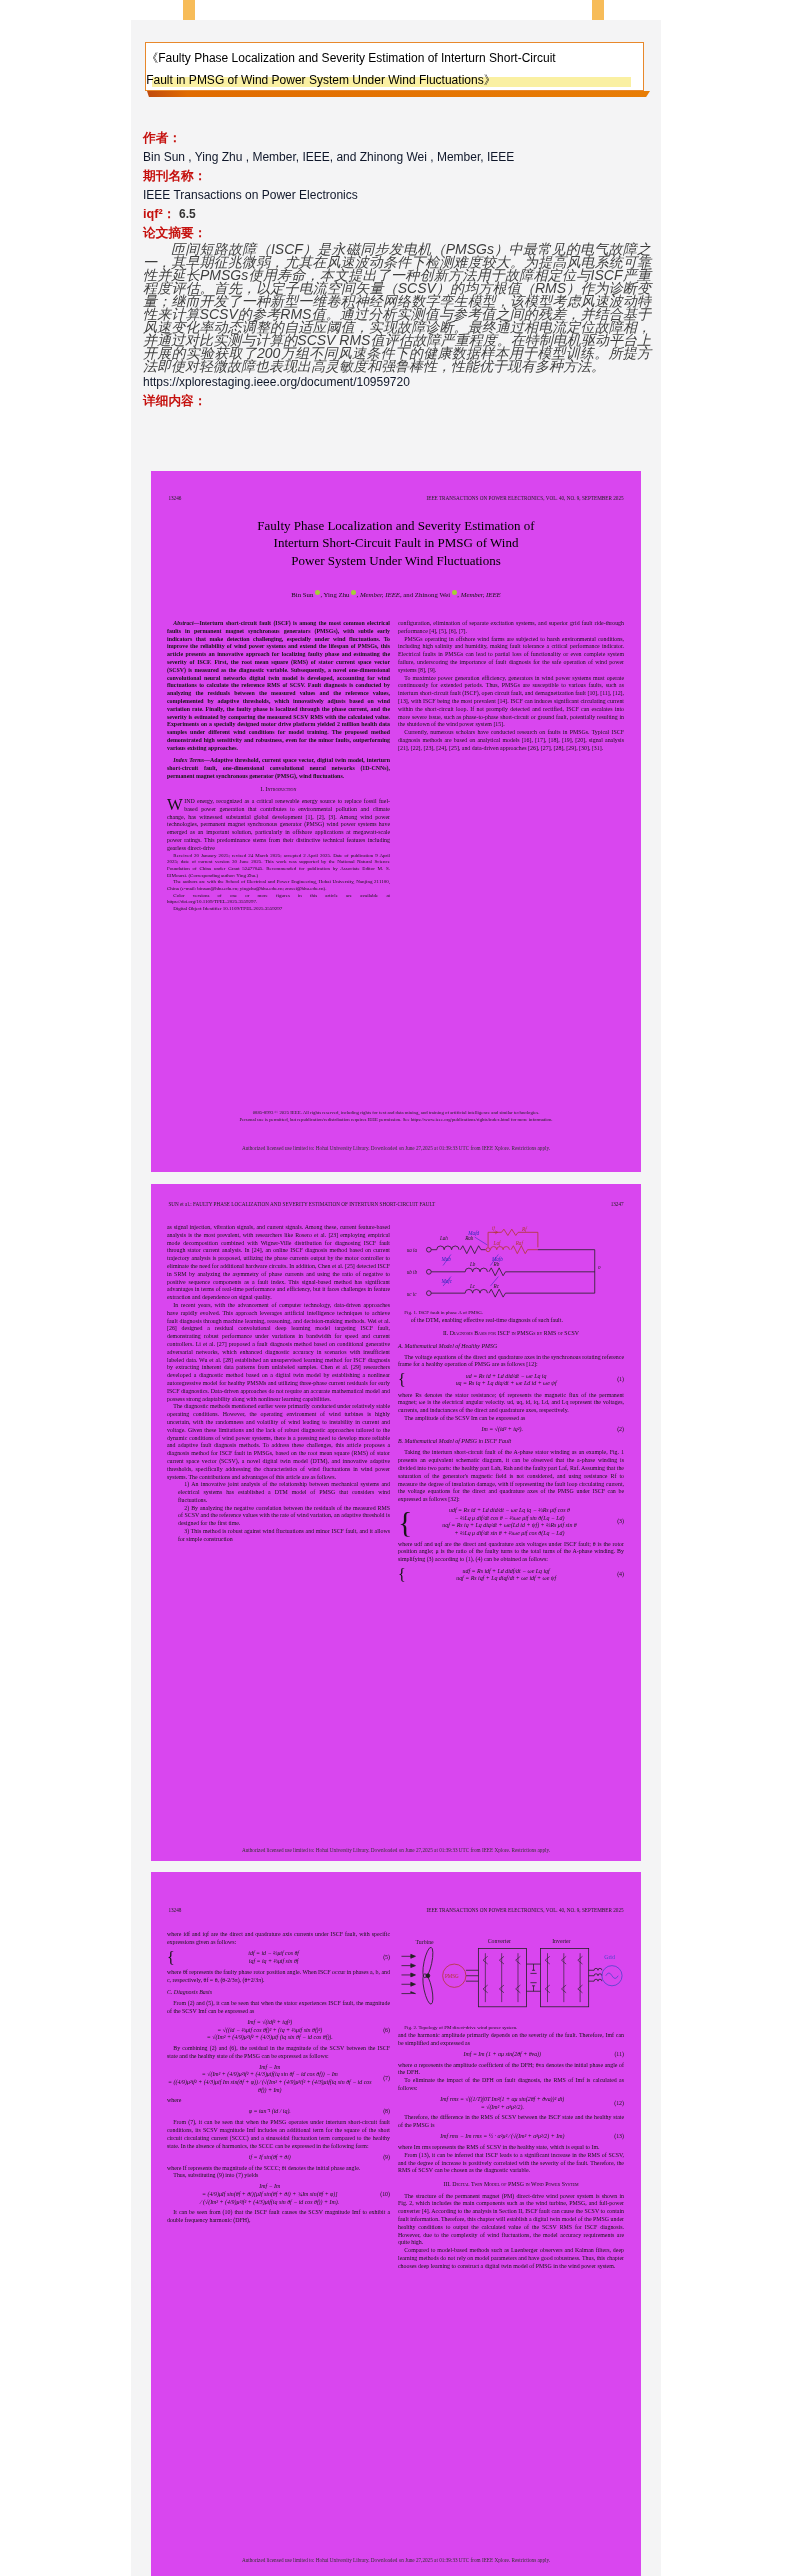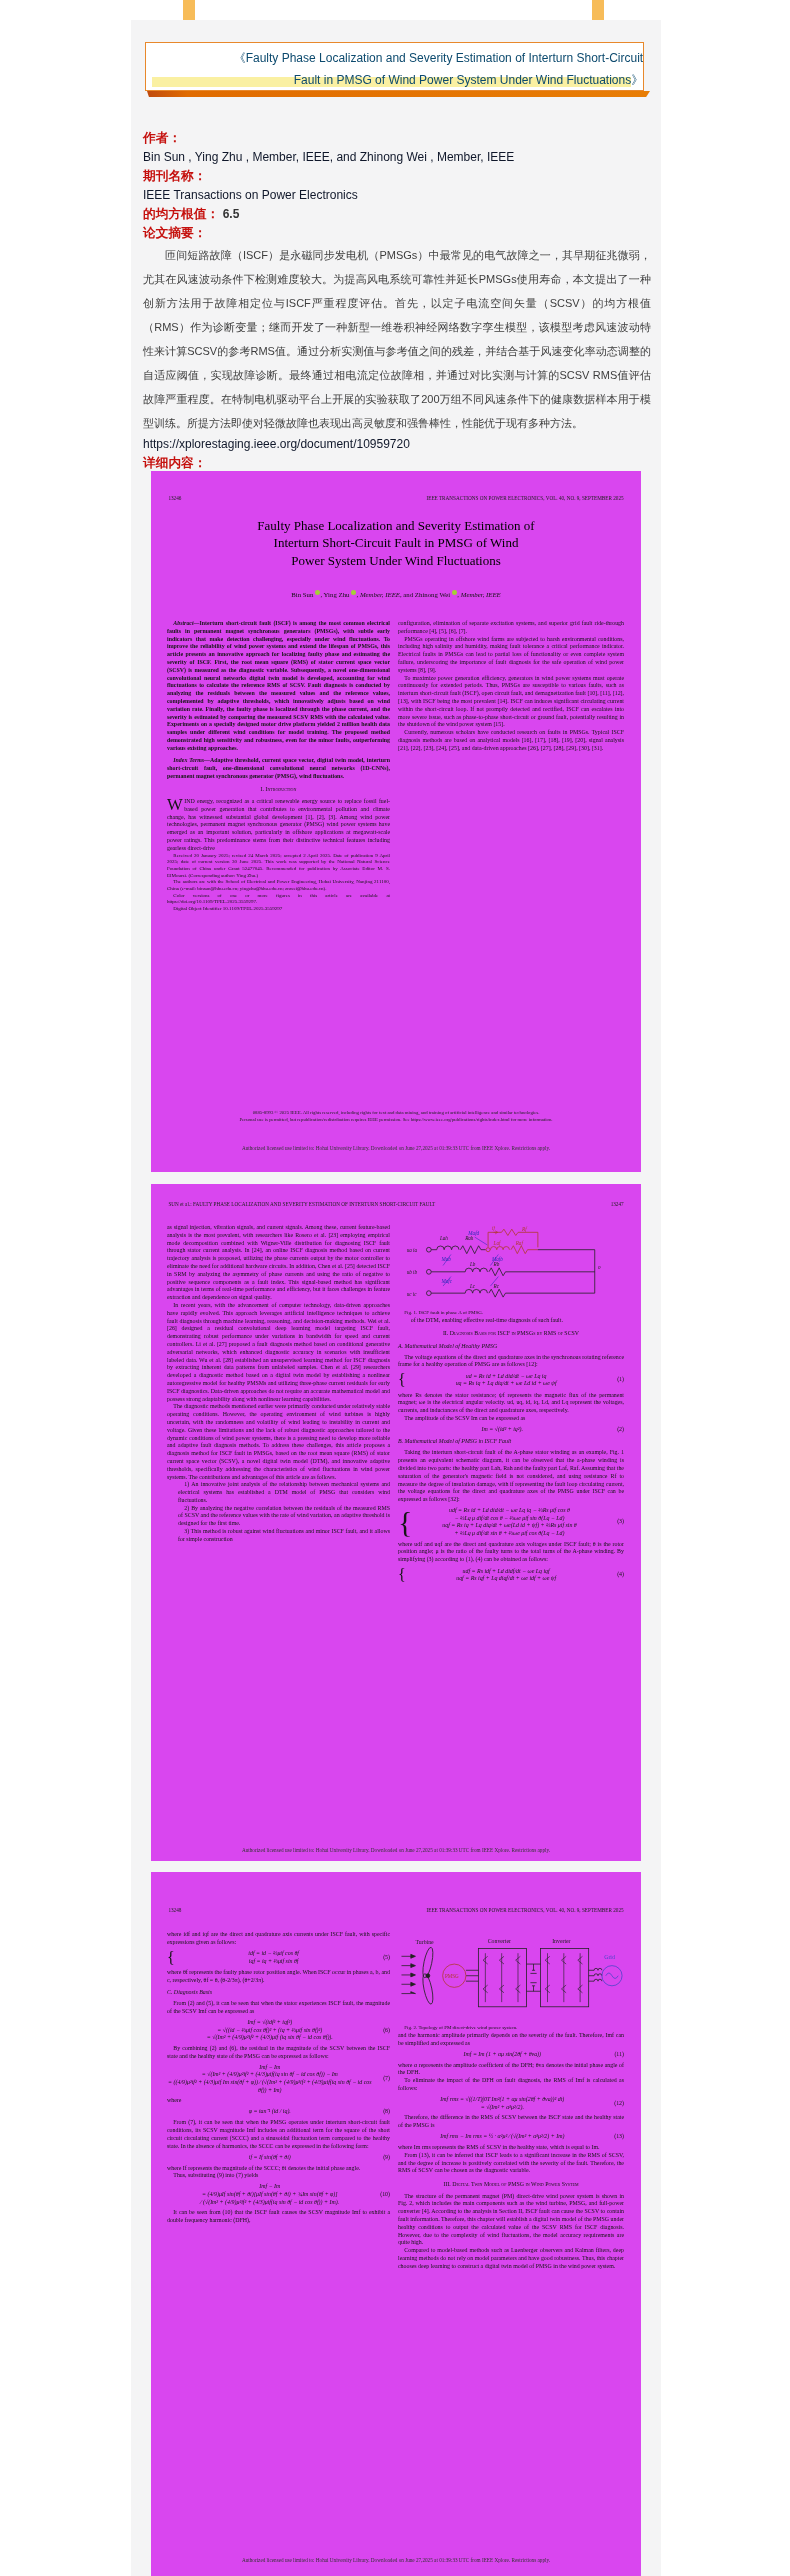--- a/index.html
+++ b/index.html
@@ -1,31 +1,31 @@
 <!DOCTYPE html>
 <html style="font-size:12.7px"><head>
 <meta charset="utf-8">
 <style>
   html,body{margin:0;padding:0;}
   body{width:790px;height:2576px;position:relative;background:#ffffff;font-family:"Liberation Sans",sans-serif;overflow:hidden;}
   .ribbon{position:absolute;top:0;width:12px;height:20px;background:#f7bc59;}
   #ribbon-l{left:183px;} #ribbon-r{left:592px;}
   .card{position:absolute;left:131px;top:20px;width:530px;height:2556px;background:#f4f4f5;}
   .banner-box{position:absolute;left:14.2px;top:22px;width:497px;height:47px;background:#fff;border:0.8px solid #e8882b;}
-  .banner-line{position:relative;z-index:2;text-align:right;color:#0c4a6e;font-size:12px;line-height:12px;}
+  .banner-line{position:relative;z-index:2;text-align:left;color:#000000;font-size:12px;line-height:12px;}
   .bl1{padding-top:8.7px;} .bl2{margin-top:10.3px;}
   .banner-hl{position:absolute;left:6.3px;bottom:3.2px;right:12.7px;height:10.3px;background:#faf0a2;z-index:1;}
   .banner-shadow{position:absolute;left:16px;top:71px;width:503px;height:6.3px;
      background:linear-gradient(90deg,#bf4a0e,#e06b00 8%,#e87d05);
      clip-path:polygon(0 0,100% 0,99.2% 100%,0.4% 100%);}
   .meta{position:absolute;left:12px;top:109px;width:508px;}
   .m-label{color:#c5110e;font-weight:bold;font-size:12.7px;line-height:19px;}
   .m-val{color:#0f172a;font-size:12px;line-height:19px;}
   .m-impact{color:#333;font-weight:bold;font-size:12px;}
-  .m-abs{color:#3d3d3d;font-size:11px;line-height:24px;text-align:justify;text-indent:2em;margin:0;}
+  .m-abs{color:#3d3d3d;font-size:14px;line-height:13px;text-align:justify;text-indent:2em;margin:0;font-style:italic;}
   
   .pdf{position:absolute;left:150px;width:490px;background:#d946ef;font-family:"Liberation Serif",serif;color:#151515;}
   #pg1{top:471px;height:701px;} #pg2{top:1184px;height:677px;} #pg3{top:1871px;height:705px;}
   .pgh{position:absolute;left:17.4px;right:17.4px;font-size:5.2px;color:#222;display:flex;justify-content:space-between;}
   #pg1 .pgh{top:24px;} #pg2 .pgh{top:17.4px;} #pg3 .pgh{top:35px;}
   .p1title{position:absolute;top:46px;left:24px;right:24px;text-align:center;font-size:13px;line-height:17.4px;color:#000;}
   .p1auth{position:absolute;top:119px;left:0;right:0;text-align:center;font-size:6.8px;color:#111;}
   .p1auth .it{font-style:italic;}
   .orcid{display:inline-block;width:4.7px;height:4.7px;border-radius:50%;background:#a6ce39;margin:0 0.8px 0 1.6px;vertical-align:2.4px;}
   .col{position:absolute;font-size:5.9px;line-height:7.8px;text-align:justify;}
@@ -66,21 +66,21 @@
     <div class="banner-line bl1">《Faulty Phase Localization and Severity Estimation of Interturn Short-Circuit</div>
     <div class="banner-line bl2">Fault in PMSG of Wind Power System Under Wind Fluctuations》</div>
   </div>
   <div class="banner-shadow"></div>
 
   <div class="meta">
     <div class="m-label">作者：</div>
     <div class="m-val">Bin Sun , Ying Zhu , Member, IEEE, and Zhinong Wei , Member, IEEE</div>
     <div class="m-label">期刊名称：</div>
     <div class="m-val">IEEE Transactions on Power Electronics</div>
-    <div class="m-label"><span>的均方根值：</span> <span class="m-impact">6.5</span></div>
+    <div class="m-label"><span>iqf²：</span> <span class="m-impact">6.5</span></div>
     <div class="m-label">论文摘要：</div>
     <p class="m-abs">匝间短路故障（ISCF）是永磁同步发电机（PMSGs）中最常见的电气故障之一，其早期征兆微弱，尤其在风速波动条件下检测难度较大。为提高风电系统可靠性并延长PMSGs使用寿命，本文提出了一种创新方法用于故障相定位与ISCF严重程度评估。首先，以定子电流空间矢量（SCSV）的均方根值（RMS）作为诊断变量；继而开发了一种新型一维卷积神经网络数字孪生模型，该模型考虑风速波动特性来计算SCSV的参考RMS值。通过分析实测值与参考值之间的残差，并结合基于风速变化率动态调整的自适应阈值，实现故障诊断。最终通过相电流定位故障相，并通过对比实测与计算的SCSV RMS值评估故障严重程度。在特制电机驱动平台上开展的实验获取了200万组不同风速条件下的健康数据样本用于模型训练。所提方法即使对轻微故障也表现出高灵敏度和强鲁棒性，性能优于现有多种方法。</p>
     <div class="m-val">https://xplorestaging.ieee.org/document/10959720</div>
     <div class="m-label">详细内容：</div>
   </div>
 
   <div class="pdf" id="pg1" style="left:20px;top:451px;position:absolute;">
     <div class="pgh">
       <span>13246</span>
       <span>IEEE TRANSACTIONS ON POWER ELECTRONICS, VOL. 40, NO. 9, SEPTEMBER 2025</span>

